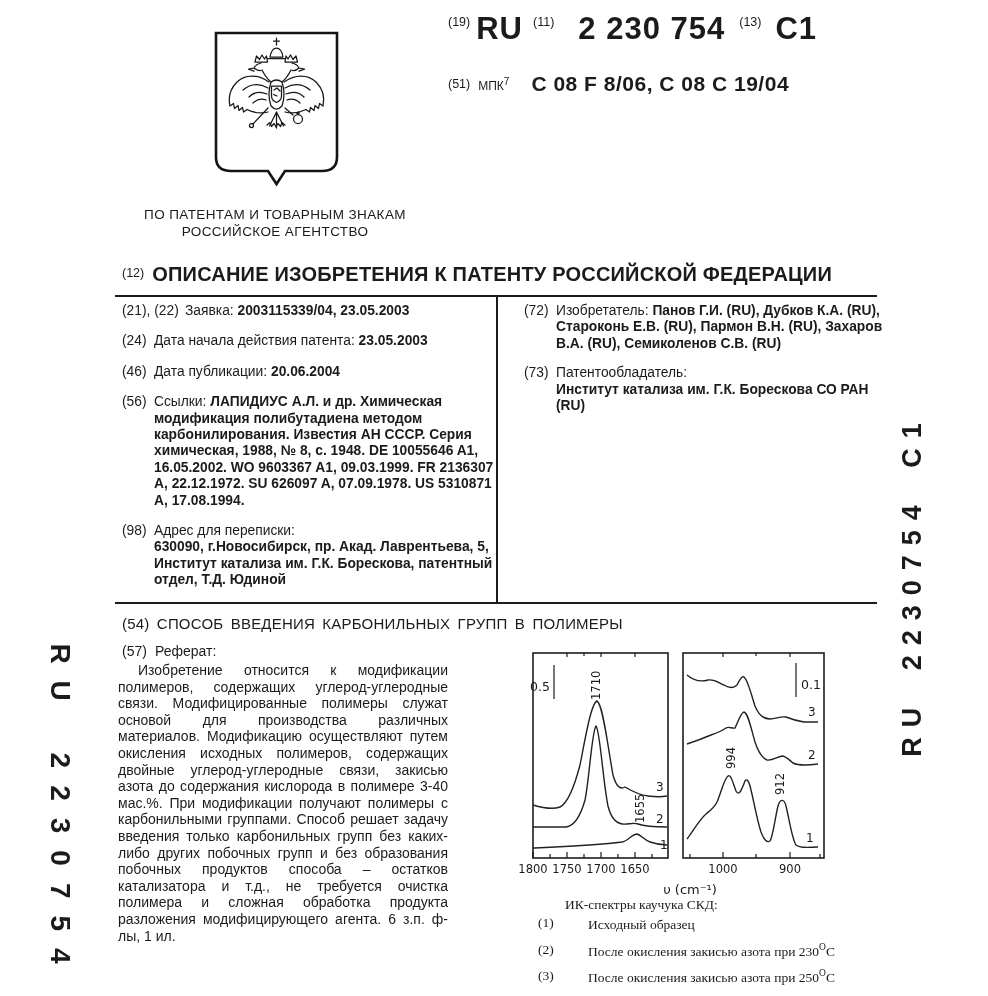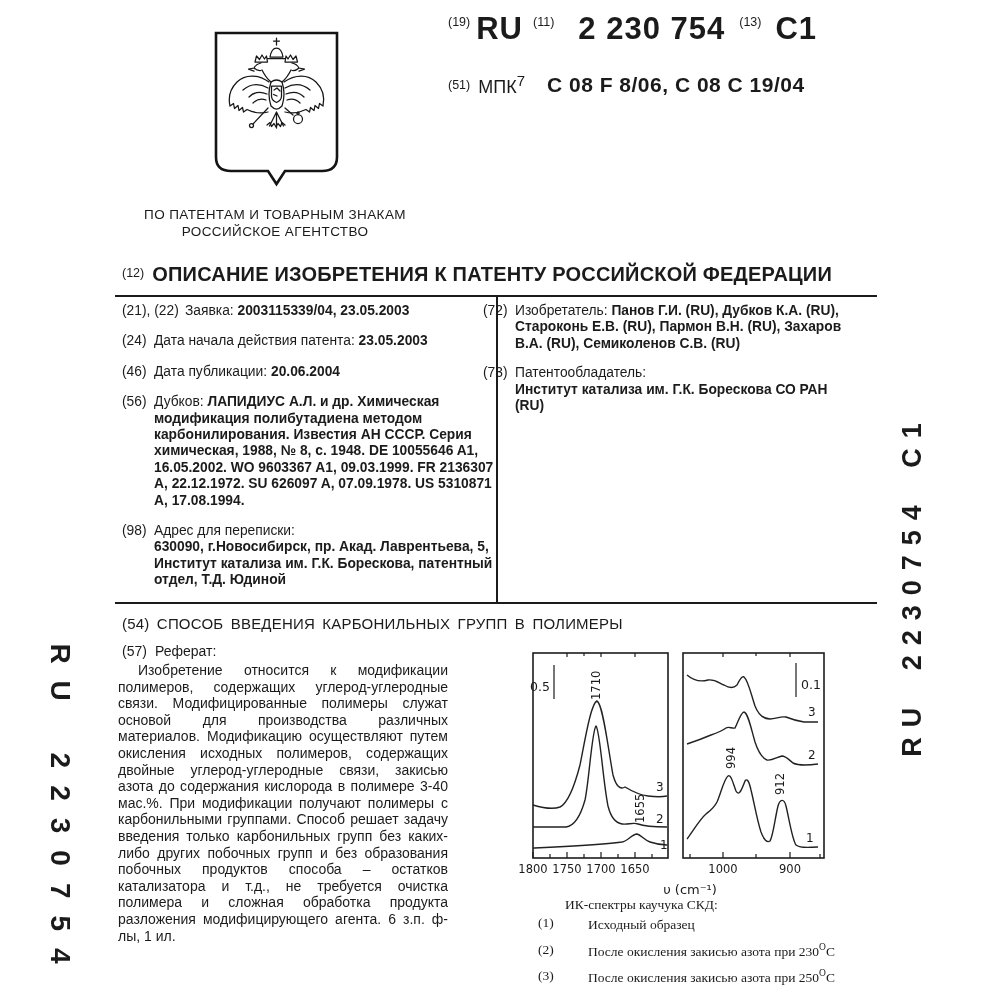--- a/index.html
+++ b/index.html
@@ -11,33 +11,33 @@
   
   .emblem-box{left:212px;top:30px;}
   
   .agency{left:110px;top:206px;width:330px;text-align:center;font-size:13.5px;line-height:17px;letter-spacing:.4px;}
   
   .hdr1{left:448px;top:12px;display:flex;align-items:flex-start;white-space:nowrap;}
   .hdr2{left:448px;top:68px;display:flex;align-items:center;white-space:nowrap;}
   .sup-num{font-size:12.5px;padding-top:3px;}
   .big{font-size:31px;font-weight:bold;letter-spacing:1px;line-height:34px;}
   .gap6{margin-left:6px}.gap10{margin-left:10px}.gap14{margin-left:14px}.gap24{margin-left:24px}
-  .ipc-label{font-size:18px;padding-top:4px;margin-left:8px;}
+  .ipc-label{font-size:12px;padding-top:4px;margin-left:8px;}
   .ipc-code{font-size:21px;font-weight:bold;margin-left:22px;padding-top:4px;letter-spacing:.5px;}
   
   .doc-title{left:122px;top:263px;display:flex;white-space:nowrap;}
   .doc-title .t{font-size:20px;font-weight:bold;margin-left:8px;letter-spacing:.2px;}
   .rule{background:#1b1b1b;}
   .rule-top{left:115px;top:295px;width:762px;height:2px;}
   .rule-mid{left:115px;top:602px;width:762px;height:1.5px;}
   .vdiv{left:496px;top:296px;width:1.5px;height:306px;}
   
   .bib{font-size:13.8px;line-height:16.4px;}
   .bib-left{left:122px;top:303px;width:372px;}
-  .bib-right{left:483px;top:303px;width:363px;}
+  .bib-right{left:524px;top:303px;width:363px;}
   .brow{display:flex;margin-bottom:14px;}
   .bnum{flex:0 0 32px;}
   .bnum.wide{flex:0 0 63px;}
   .bcontent{flex:1;}
   .bval{font-weight:bold;margin-top:20px;}
   .block{display:block;}
   
   .title54{left:122px;top:615px;font-size:15px;white-space:nowrap;word-spacing:3px;letter-spacing:.2px;}
   .abs-label{left:122px;top:643px;font-size:14px;}
   .abs-label .n{margin-right:8px;}
@@ -130,21 +130,21 @@
     <div class="brow">
       <span class="bnum">(24)</span>
       <div class="bcontent"><span class="blabel">Дата начала действия патента:</span> <span class="bval">23.05.2003</span></div>
     </div>
     <div class="brow">
       <span class="bnum">(46)</span>
       <div class="bcontent"><span class="blabel">Дата публикации:</span> <span class="bval">20.06.2004</span></div>
     </div>
     <div class="brow">
       <span class="bnum">(56)</span>
-      <div class="bcontent"><span class="blabel">Дубков:</span> <span class="bval">ЛАПИДИУС А.Л. и др. Химическая модификация полибутадиена методом карбонилирования. Известия АН СССР. Серия химическая, 1988, № 8, с. 1948. DE 10055646 A1, 16.05.2002. WO 9603367 A1, 09.03.1999. FR 2136307 A, 22.12.1972. SU 626097 A, 07.09.1978. US 5310871 A, 17.08.1994.</span></div>
+      <div class="bcontent"><span class="blabel">Ссылки:</span> <span class="bval">ЛАПИДИУС А.Л. и др. Химическая модификация полибутадиена методом карбонилирования. Известия АН СССР. Серия химическая, 1988, № 8, с. 1948. DE 10055646 A1, 16.05.2002. WO 9603367 A1, 09.03.1999. FR 2136307 A, 22.12.1972. SU 626097 A, 07.09.1978. US 5310871 A, 17.08.1994.</span></div>
     </div>
     <div class="brow">
       <span class="bnum">(98)</span>
       <div class="bcontent"><span class="blabel block">Адрес для переписки:</span><span class="bval">630090, г.Новосибирск, пр. Акад. Лаврентьева, 5, Институт катализа им. Г.К. Борескова, патентный отдел, Т.Д. Юдиной</span></div>
     </div>
   </div>
 
   <div class="abs bib bib-right">
     <div class="brow" style="margin-bottom:13px">
       <span class="bnum">(72)</span>

